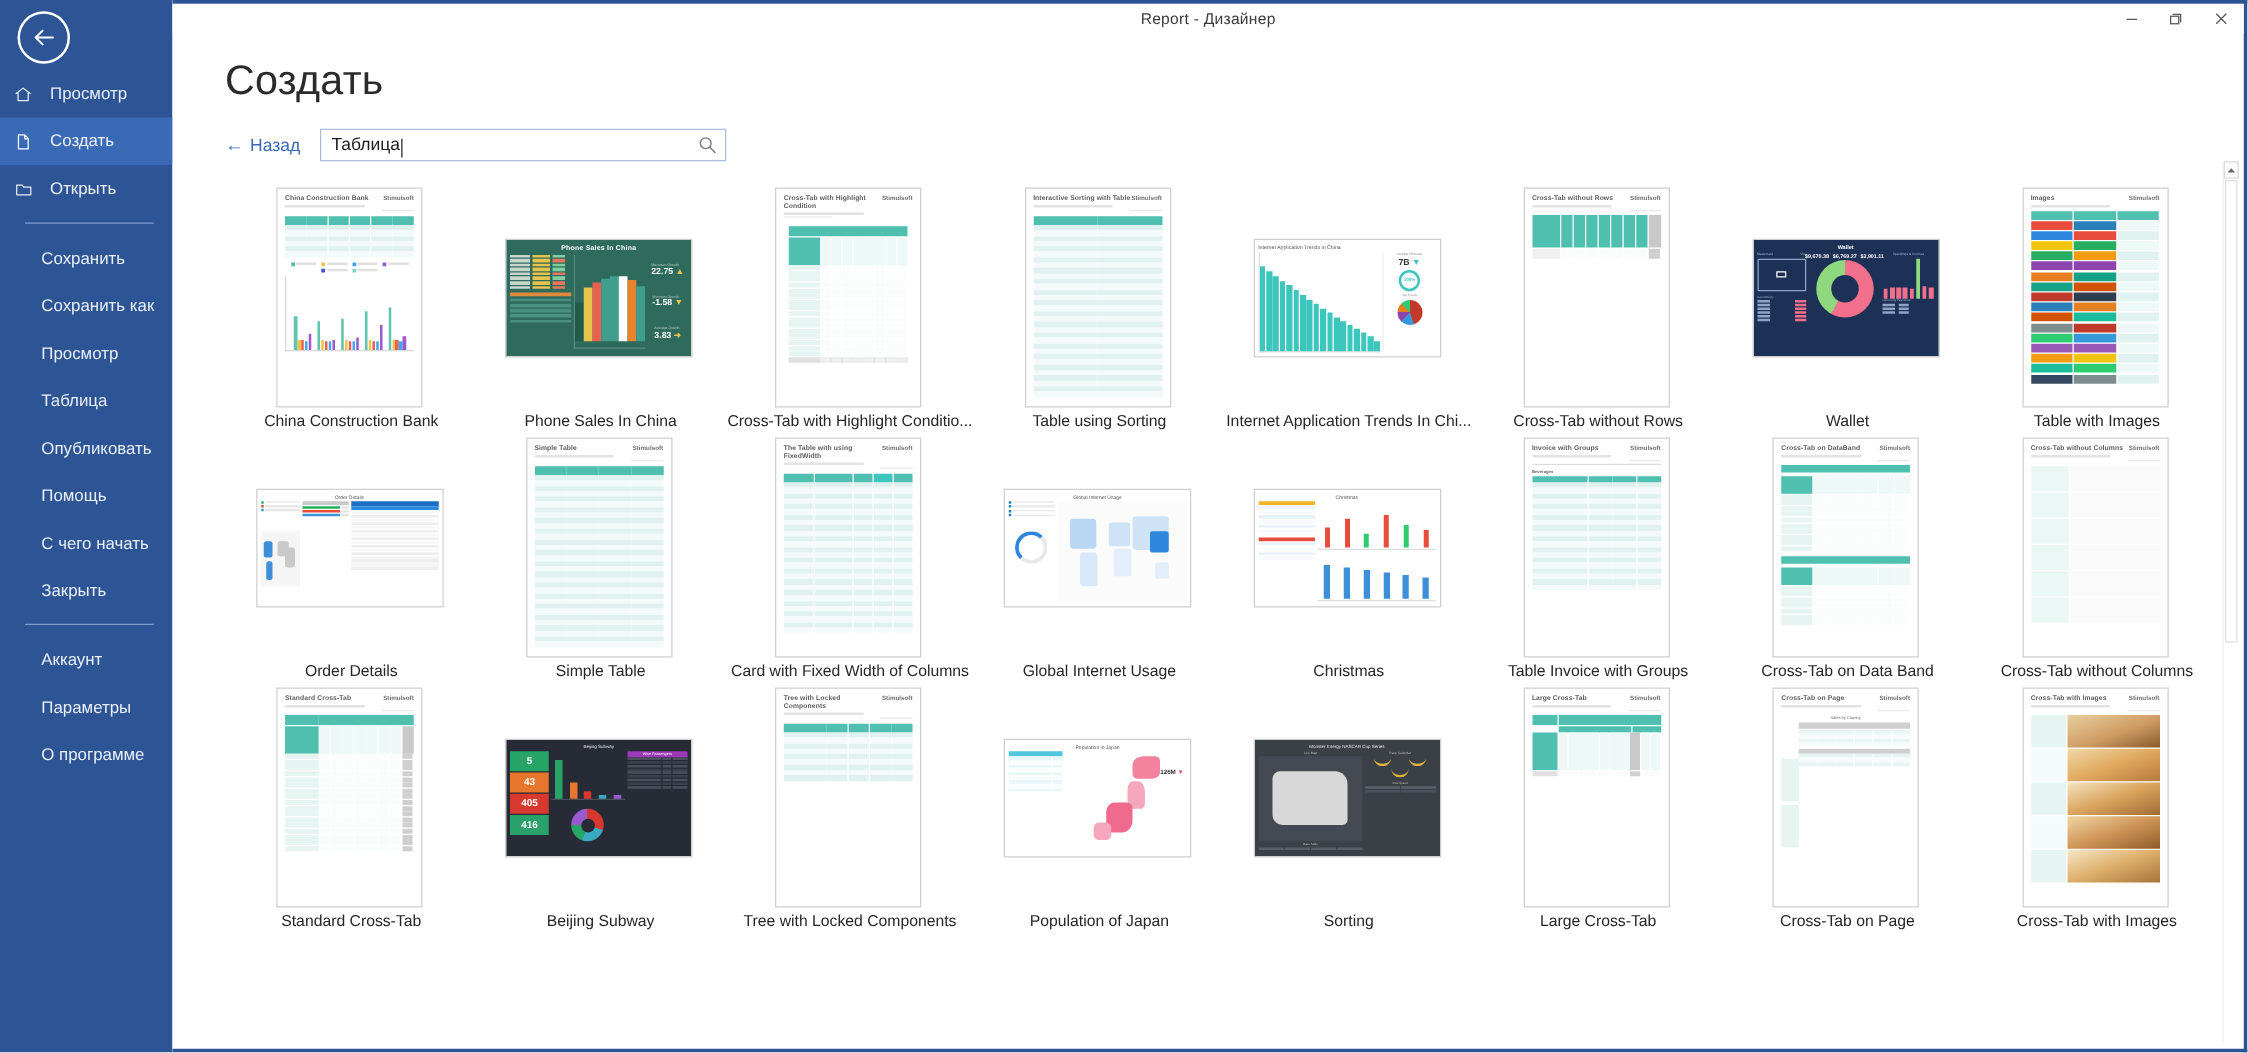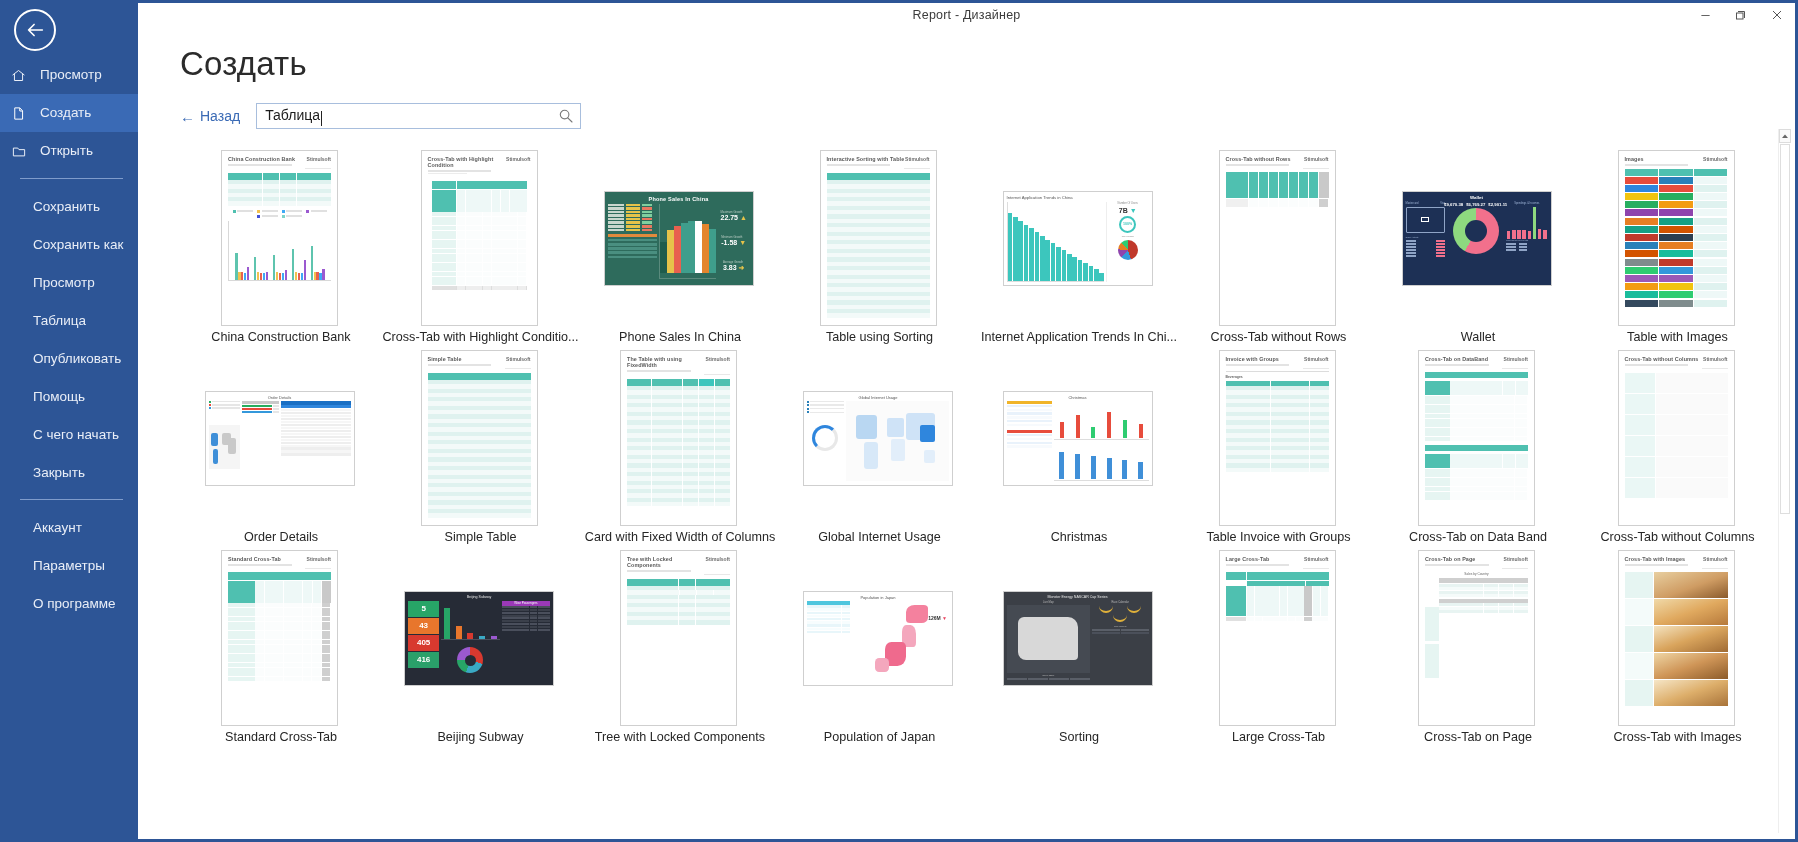--- a/index.html
+++ b/index.html
@@ -527,241 +527,20 @@
                       <i style="height:12%;background:#3fa9f5"></i>
                       <i style="height:18%;background:#9b59d0"></i>
                     </div>
               </div>
             </div>
           </div>
             </div>
           <div class="caption">China Construction Bank</div>
         </div>
 
-        <div class="cell">
-          <div class="thumbbox">
-              <div class="thumb portrait">
-            <div class="rpt">
-              <div class="rpt-head">
-                    <div class="rpt-title">Cross-Tab with Highlight Condition</div>
-                    <div class="rpt-brand">Stimulsoft</div>
-                  </div>
-              <div class="rpt-sub"></div>
-                  <div class="rpt-sub2"></div>
-              <div class="ctab" style="padding:0 4px;">
-                <div style="height:4px;"></div>
-                <div class="top" style="display:flex;">
-                      <div class="c1"></div>
-                      <div class="c2"></div>
-                    </div>
-                <div class="hdr2">
-                      <div class="c1"></div>
-                      <div class="cc"></div>
-                      <div class="cc"></div>
-                      <div class="cc"></div>
-                      <div class="cc"></div>
-                      <div class="cc"></div>
-                      <div class="cc"></div>
-                      <div class="cc"></div>
-                      <div class="last"></div>
-                    </div>
-                <div class="rw">
-                      <div class="lbl"></div>
-                      <div></div>
-                      <div></div>
-                      <div></div>
-                      <div></div>
-                      <div></div>
-                      <div></div>
-                      <div></div>
-                      <div></div>
-                    </div>
-                <div class="rw">
-                      <div class="lbl"></div>
-                      <div></div>
-                      <div></div>
-                      <div></div>
-                      <div></div>
-                      <div></div>
-                      <div></div>
-                      <div></div>
-                      <div></div>
-                    </div>
-                <div class="rw">
-                      <div class="lbl"></div>
-                      <div></div>
-                      <div></div>
-                      <div></div>
-                      <div></div>
-                      <div></div>
-                      <div></div>
-                      <div></div>
-                      <div></div>
-                    </div>
-                <div class="rw">
-                      <div class="lbl"></div>
-                      <div></div>
-                      <div></div>
-                      <div></div>
-                      <div></div>
-                      <div></div>
-                      <div></div>
-                      <div></div>
-                      <div></div>
-                    </div>
-                <div class="rw">
-                      <div class="lbl"></div>
-                      <div></div>
-                      <div></div>
-                      <div></div>
-                      <div></div>
-                      <div></div>
-                      <div></div>
-                      <div></div>
-                      <div></div>
-                    </div>
-                <div class="rw">
-                      <div class="lbl"></div>
-                      <div></div>
-                      <div></div>
-                      <div></div>
-                      <div></div>
-                      <div></div>
-                      <div></div>
-                      <div></div>
-                      <div></div>
-                    </div>
-                <div class="rw">
-                      <div class="lbl"></div>
-                      <div></div>
-                      <div></div>
-                      <div></div>
-                      <div></div>
-                      <div></div>
-                      <div></div>
-                      <div></div>
-                      <div></div>
-                    </div>
-                <div class="rw">
-                      <div class="lbl"></div>
-                      <div></div>
-                      <div></div>
-                      <div></div>
-                      <div></div>
-                      <div></div>
-                      <div></div>
-                      <div></div>
-                      <div></div>
-                    </div>
-                <div class="rw">
-                      <div class="lbl"></div>
-                      <div></div>
-                      <div></div>
-                      <div></div>
-                      <div></div>
-                      <div></div>
-                      <div></div>
-                      <div></div>
-                      <div></div>
-                    </div>
-                <div class="rw">
-                      <div class="lbl"></div>
-                      <div></div>
-                      <div></div>
-                      <div></div>
-                      <div></div>
-                      <div></div>
-                      <div></div>
-                      <div></div>
-                      <div></div>
-                    </div>
-                <div class="rw">
-                      <div class="lbl"></div>
-                      <div></div>
-                      <div></div>
-                      <div></div>
-                      <div></div>
-                      <div></div>
-                      <div></div>
-                      <div></div>
-                      <div></div>
-                    </div>
-                <div class="rw">
-                      <div class="lbl"></div>
-                      <div></div>
-                      <div></div>
-                      <div></div>
-                      <div></div>
-                      <div></div>
-                      <div></div>
-                      <div></div>
-                      <div></div>
-                    </div>
-                <div class="rw">
-                      <div class="lbl"></div>
-                      <div></div>
-                      <div></div>
-                      <div></div>
-                      <div></div>
-                      <div></div>
-                      <div></div>
-                      <div></div>
-                      <div></div>
-                    </div>
-                <div class="rw">
-                      <div class="lbl"></div>
-                      <div></div>
-                      <div></div>
-                      <div></div>
-                      <div></div>
-                      <div></div>
-                      <div></div>
-                      <div></div>
-                      <div></div>
-                    </div>
-                <div class="rw">
-                      <div class="lbl"></div>
-                      <div></div>
-                      <div></div>
-                      <div></div>
-                      <div></div>
-                      <div></div>
-                      <div></div>
-                      <div></div>
-                      <div></div>
-                    </div>
-                <div class="rw">
-                      <div class="lbl"></div>
-                      <div></div>
-                      <div></div>
-                      <div></div>
-                      <div></div>
-                      <div></div>
-                      <div></div>
-                      <div></div>
-                      <div></div>
-                    </div>
-                <div class="rw" style="background:#ddd;">
-                      <div class="lbl" style="background:#e0e0e0"></div>
-                      <div style="background:#eee"></div>
-                      <div style="background:#eee"></div>
-                      <div style="background:#eee"></div>
-                      <div style="background:#eee"></div>
-                      <div style="background:#eee"></div>
-                      <div style="background:#eee"></div>
-                      <div style="background:#eee"></div>
-                      <div style="background:#eee"></div>
-                    </div>
-              </div>
-            </div>
-          </div>
-            </div>
-          <div class="caption">Cross-Tab with Highlight Conditio...</div>
-        </div>
-
         <div class="cell land">
           <div class="thumbbox">
               <div class="thumb landscape">
             <div class="dash">
               <div class="dt">Phone Sales In China</div>
               <div class="body">
                 <div class="col-l">
                   <div class="ln">
                         <b style="width:16px"></b>
                         <b style="width:14px;background:#e6c34a"></b>
@@ -831,20 +610,241 @@
                   <div>
                         <div class="kpil">Average Growth</div>
                         <div class="kpi">3.83 <span style="color:#e6c34a">➜</span></div>
                       </div>
                 </div>
               </div>
             </div>
           </div>
             </div>
           <div class="caption">Phone Sales In China</div>
+        </div>
+
+        <div class="cell">
+          <div class="thumbbox">
+              <div class="thumb portrait">
+            <div class="rpt">
+              <div class="rpt-head">
+                    <div class="rpt-title">Cross-Tab with Highlight Condition</div>
+                    <div class="rpt-brand">Stimulsoft</div>
+                  </div>
+              <div class="rpt-sub"></div>
+                  <div class="rpt-sub2"></div>
+              <div class="ctab" style="padding:0 4px;">
+                <div style="height:4px;"></div>
+                <div class="top" style="display:flex;">
+                      <div class="c1"></div>
+                      <div class="c2"></div>
+                    </div>
+                <div class="hdr2">
+                      <div class="c1"></div>
+                      <div class="cc"></div>
+                      <div class="cc"></div>
+                      <div class="cc"></div>
+                      <div class="cc"></div>
+                      <div class="cc"></div>
+                      <div class="cc"></div>
+                      <div class="cc"></div>
+                      <div class="last"></div>
+                    </div>
+                <div class="rw">
+                      <div class="lbl"></div>
+                      <div></div>
+                      <div></div>
+                      <div></div>
+                      <div></div>
+                      <div></div>
+                      <div></div>
+                      <div></div>
+                      <div></div>
+                    </div>
+                <div class="rw">
+                      <div class="lbl"></div>
+                      <div></div>
+                      <div></div>
+                      <div></div>
+                      <div></div>
+                      <div></div>
+                      <div></div>
+                      <div></div>
+                      <div></div>
+                    </div>
+                <div class="rw">
+                      <div class="lbl"></div>
+                      <div></div>
+                      <div></div>
+                      <div></div>
+                      <div></div>
+                      <div></div>
+                      <div></div>
+                      <div></div>
+                      <div></div>
+                    </div>
+                <div class="rw">
+                      <div class="lbl"></div>
+                      <div></div>
+                      <div></div>
+                      <div></div>
+                      <div></div>
+                      <div></div>
+                      <div></div>
+                      <div></div>
+                      <div></div>
+                    </div>
+                <div class="rw">
+                      <div class="lbl"></div>
+                      <div></div>
+                      <div></div>
+                      <div></div>
+                      <div></div>
+                      <div></div>
+                      <div></div>
+                      <div></div>
+                      <div></div>
+                    </div>
+                <div class="rw">
+                      <div class="lbl"></div>
+                      <div></div>
+                      <div></div>
+                      <div></div>
+                      <div></div>
+                      <div></div>
+                      <div></div>
+                      <div></div>
+                      <div></div>
+                    </div>
+                <div class="rw">
+                      <div class="lbl"></div>
+                      <div></div>
+                      <div></div>
+                      <div></div>
+                      <div></div>
+                      <div></div>
+                      <div></div>
+                      <div></div>
+                      <div></div>
+                    </div>
+                <div class="rw">
+                      <div class="lbl"></div>
+                      <div></div>
+                      <div></div>
+                      <div></div>
+                      <div></div>
+                      <div></div>
+                      <div></div>
+                      <div></div>
+                      <div></div>
+                    </div>
+                <div class="rw">
+                      <div class="lbl"></div>
+                      <div></div>
+                      <div></div>
+                      <div></div>
+                      <div></div>
+                      <div></div>
+                      <div></div>
+                      <div></div>
+                      <div></div>
+                    </div>
+                <div class="rw">
+                      <div class="lbl"></div>
+                      <div></div>
+                      <div></div>
+                      <div></div>
+                      <div></div>
+                      <div></div>
+                      <div></div>
+                      <div></div>
+                      <div></div>
+                    </div>
+                <div class="rw">
+                      <div class="lbl"></div>
+                      <div></div>
+                      <div></div>
+                      <div></div>
+                      <div></div>
+                      <div></div>
+                      <div></div>
+                      <div></div>
+                      <div></div>
+                    </div>
+                <div class="rw">
+                      <div class="lbl"></div>
+                      <div></div>
+                      <div></div>
+                      <div></div>
+                      <div></div>
+                      <div></div>
+                      <div></div>
+                      <div></div>
+                      <div></div>
+                    </div>
+                <div class="rw">
+                      <div class="lbl"></div>
+                      <div></div>
+                      <div></div>
+                      <div></div>
+                      <div></div>
+                      <div></div>
+                      <div></div>
+                      <div></div>
+                      <div></div>
+                    </div>
+                <div class="rw">
+                      <div class="lbl"></div>
+                      <div></div>
+                      <div></div>
+                      <div></div>
+                      <div></div>
+                      <div></div>
+                      <div></div>
+                      <div></div>
+                      <div></div>
+                    </div>
+                <div class="rw">
+                      <div class="lbl"></div>
+                      <div></div>
+                      <div></div>
+                      <div></div>
+                      <div></div>
+                      <div></div>
+                      <div></div>
+                      <div></div>
+                      <div></div>
+                    </div>
+                <div class="rw">
+                      <div class="lbl"></div>
+                      <div></div>
+                      <div></div>
+                      <div></div>
+                      <div></div>
+                      <div></div>
+                      <div></div>
+                      <div></div>
+                      <div></div>
+                    </div>
+                <div class="rw" style="background:#ddd;">
+                      <div class="lbl" style="background:#e0e0e0"></div>
+                      <div style="background:#eee"></div>
+                      <div style="background:#eee"></div>
+                      <div style="background:#eee"></div>
+                      <div style="background:#eee"></div>
+                      <div style="background:#eee"></div>
+                      <div style="background:#eee"></div>
+                      <div style="background:#eee"></div>
+                      <div style="background:#eee"></div>
+                    </div>
+              </div>
+            </div>
+          </div>
+            </div>
+          <div class="caption">Cross-Tab with Highlight Conditio...</div>
         </div>
 
         <div class="cell">
           <div class="thumbbox">
               <div class="thumb portrait">
             <div class="rpt">
               <div class="rpt-head">
                     <div class="rpt-title">Interactive Sorting with Table</div>
                     <div class="rpt-brand">Stimulsoft</div>
                   </div>

